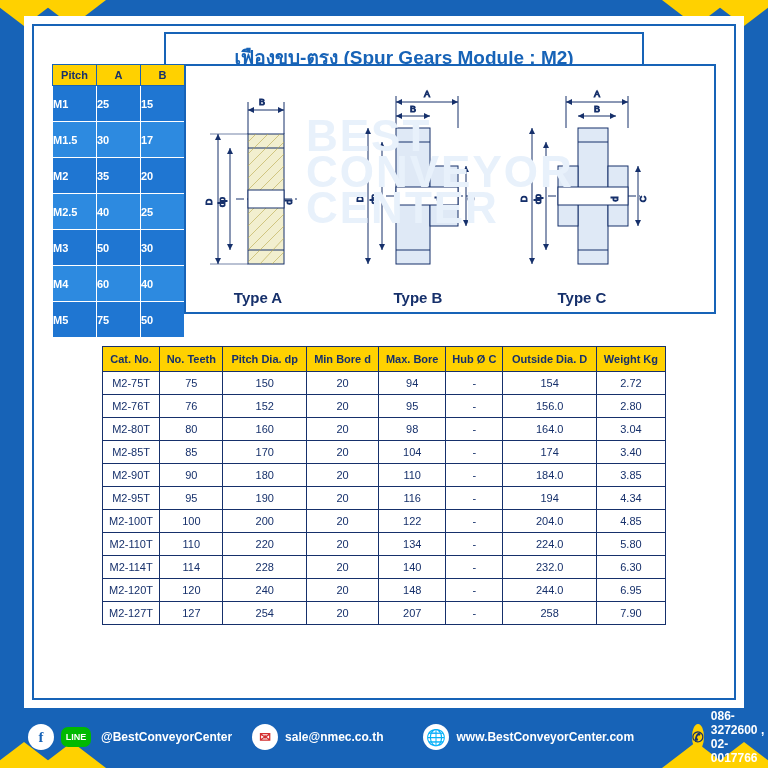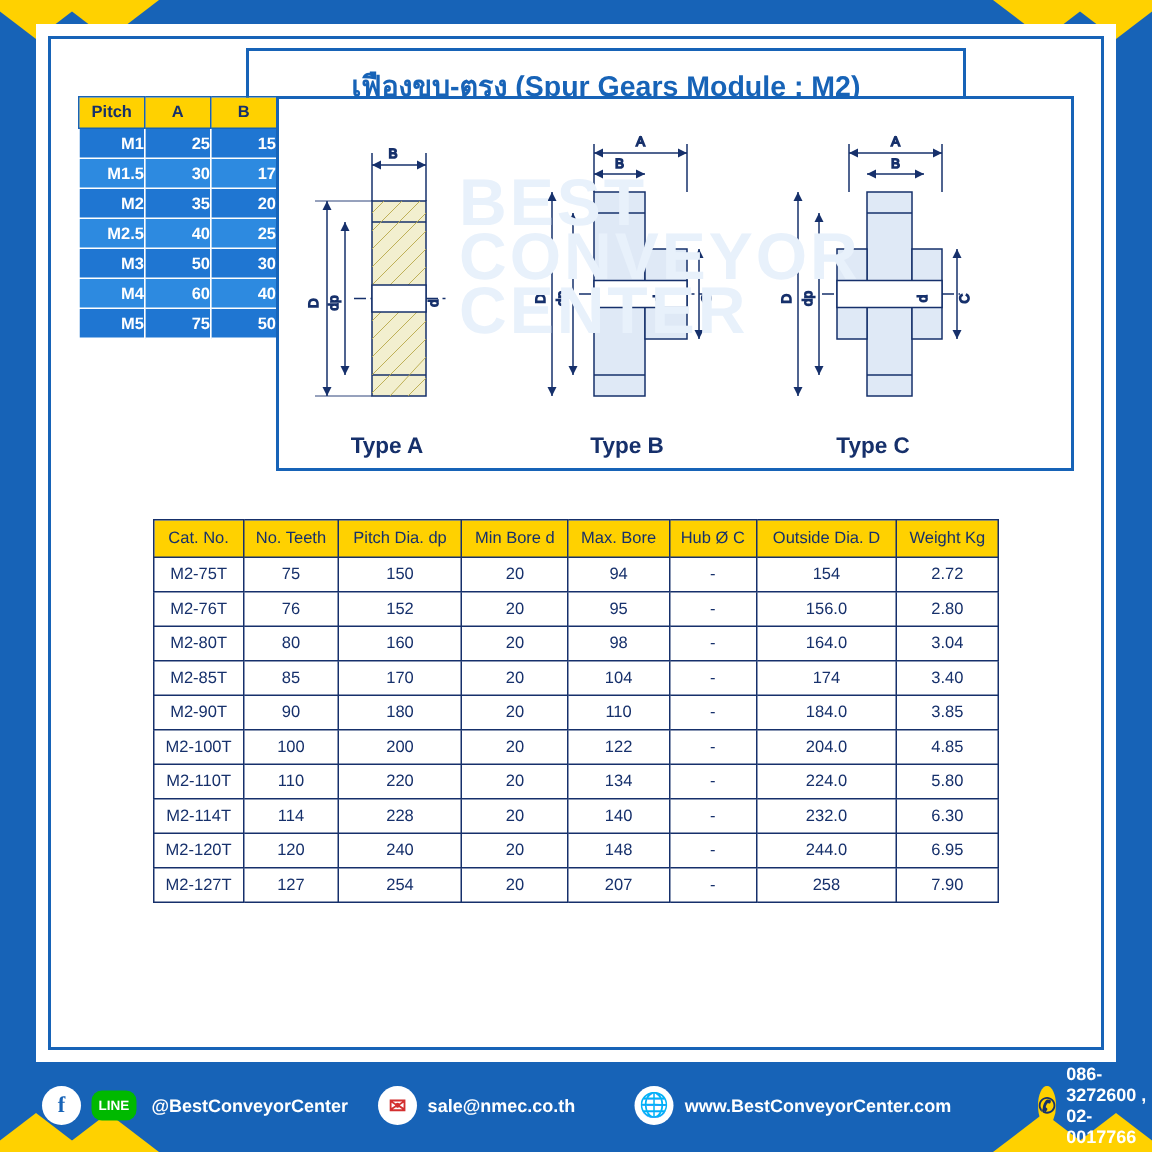--- a/index.html
+++ b/index.html
@@ -60,22 +60,22 @@
     position:absolute; left:28px; top:48px;
     border-collapse:collapse;
     font-size:11px;
   }
   .pitch-table th {
     background:#ffd100; color:#16306b; font-weight:bold;
     border:1px solid #1763b7; padding:4px 4px; width:44px; height:20px;
     text-align:center;
   }
   .pitch-table td {
-    border:1px solid #ffffff; padding:2px 0; width:44px; height:20px;
-    text-align:right; color:#ffffff; font-weight:bold; font-size:11px;
+    border:1px solid #ffffff; padding:2px 0; width:44px; height:36px;
+    text-align:left; color:#ffffff; font-weight:bold; font-size:11px;
     background:#1f76d2;
   }
   .pitch-table tr:nth-child(even) td { background:#2d8ae0; }
 
   
   .diagram-panel {
     position:absolute; left:160px; top:48px; right:28px; height:250px;
     border:2px solid #1763b7;
     background:#ffffff;
     overflow:hidden;
@@ -95,21 +95,21 @@
   .tl-c { left:336px; }
 
   
   .spec-wrap {
     position:absolute; left:78px; top:330px; right:78px;
   }
   table.spec {
     width:100%; border-collapse:collapse; font-size:11px;
   }
   table.spec th {
-    background:#ffd100; color:#16306b; font-weight:normal;
+    background:#ffd100; color:#16306b; font-weight:bold;
     border:1px solid #16306b; padding:6px 2px; text-align:center;
     font-size:11px;
   }
   table.spec td {
     border:1px solid #16306b; padding:5px 2px; text-align:center;
     color:#16306b; font-size:11px; background:#ffffff;
   }
 
   
   .footer {
@@ -382,20 +382,30 @@
             <td>M2-90T</td>
             <td>90</td>
             <td>180</td>
             <td>20</td>
             <td>110</td>
             <td>-</td>
             <td>184.0</td>
             <td>3.85</td>
           </tr>
           <tr>
+            <td>M2-95T</td>
+            <td>95</td>
+            <td>190</td>
+            <td>20</td>
+            <td>116</td>
+            <td>-</td>
+            <td>194</td>
+            <td>4.34</td>
+          </tr>
+          <tr>
             <td>M2-100T</td>
             <td>100</td>
             <td>200</td>
             <td>20</td>
             <td>122</td>
             <td>-</td>
             <td>204.0</td>
             <td>4.85</td>
           </tr>
           <tr>

